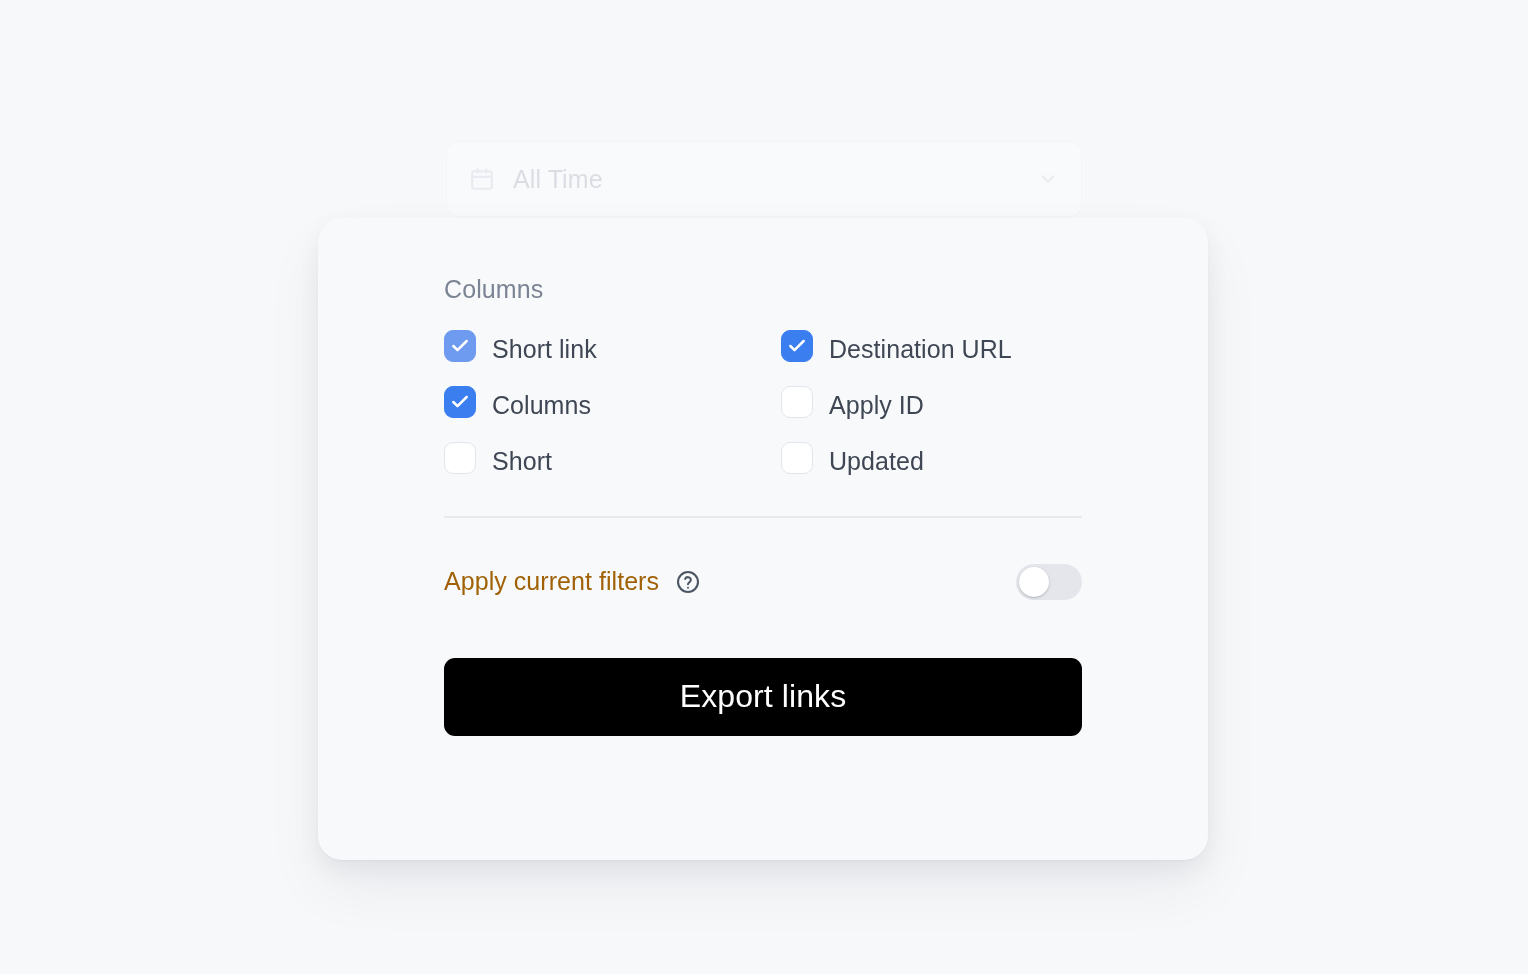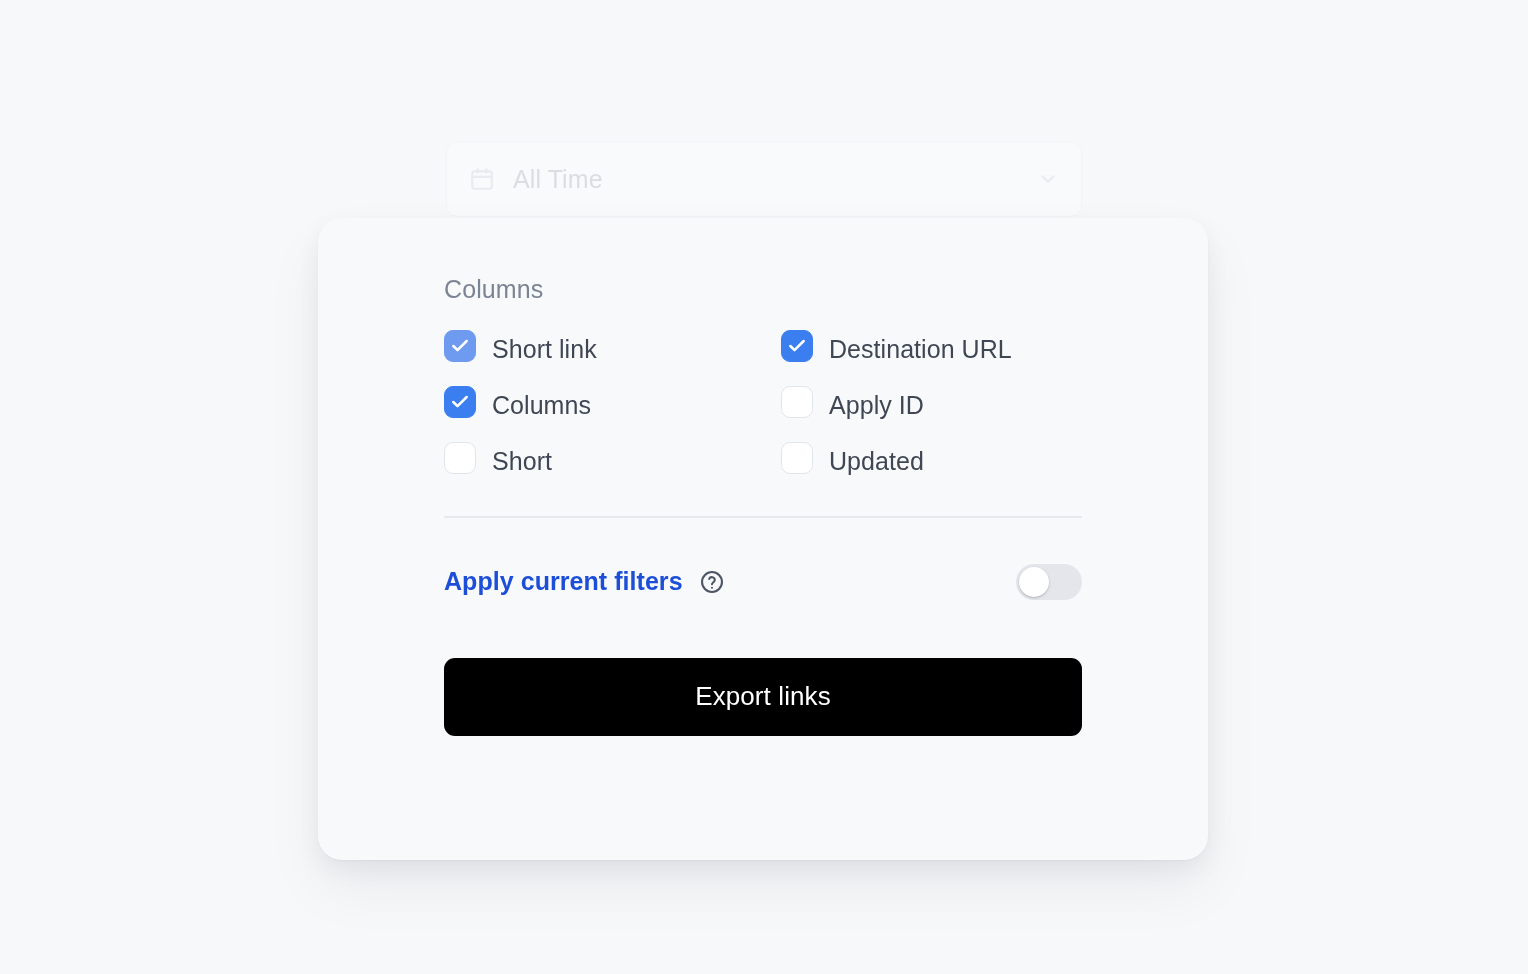--- a/index.html
+++ b/index.html
@@ -140,24 +140,23 @@
 
   
   .filters-row {
     display: flex;
     align-items: center;
     margin-top: 46px;
     width: 638px;
   }
   .filters-label {
     font-size: 25px;
-    color: #1d4ed8;
+    color: #a16207;
     letter-spacing: 0.05px;
     line-height: 1;
-    font-weight: bold;
   }
   .help-icon {
     width: 26px;
     height: 26px;
     flex: 0 0 26px;
     margin-left: 16px;
     cursor: pointer;
   }
   .spacer { flex: 1 1 auto; }
 
@@ -187,21 +186,21 @@
   .export-btn {
     display: block;
     width: 638px;
     height: 78px;
     margin-top: 58px;
     background: #000000;
     color: #ffffff;
     border: none;
     border-radius: 11px;
     font-family: "Liberation Sans", sans-serif;
-    font-size: 26px;
+    font-size: 32px;
     letter-spacing: 0.1px;
     cursor: pointer;
     padding: 0;
   }
 </style>
 </head>
 <body>
 
 <div class="date-picker">
   <span class="cal-icon">

